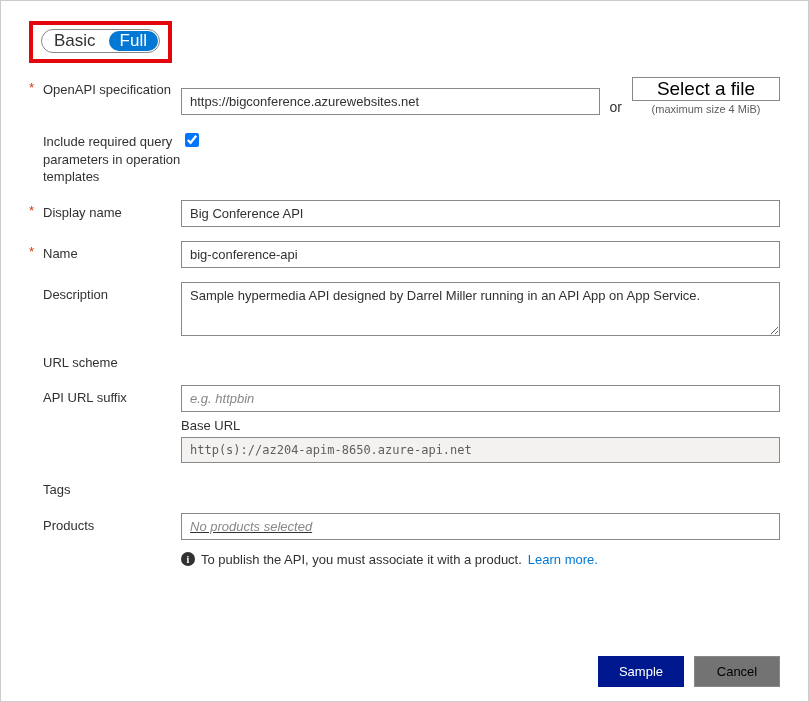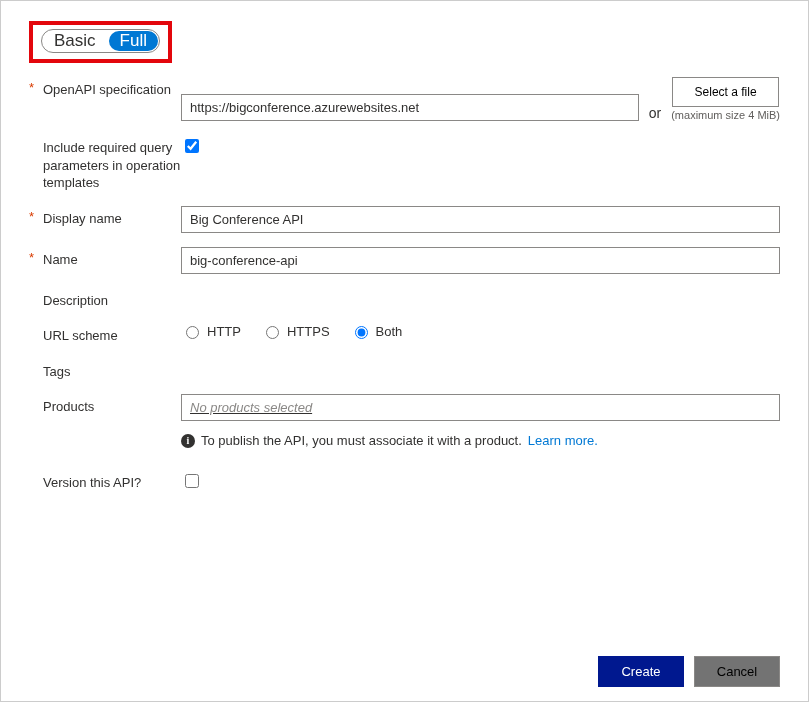--- a/index.html
+++ b/index.html
@@ -109,24 +109,24 @@
   .or-text { font-size: 14px; color: #323130; }
   .file-col {
     display: flex;
     flex-direction: column;
     align-items: center;
     gap: 2px;
   }
   .select-file-btn {
     border: 1px solid #8a8886;
     background: #fff;
-    padding: 7px 18px;
-    font-size: 12px;
-    cursor: pointer;
-    width: 107px;
+    padding: 0 18px;
+    font-size: 19px;
+    cursor: pointer;
+    width: 148px;
   }
   .maxsize { font-size: 11px; color: #605e5c; }
   .checkbox-wrap {
     display: flex;
     align-items: center;
     height: 22px;
   }
   input[type="checkbox"] {
     width: 14px;
     height: 14px;
@@ -269,47 +269,47 @@
       <input type="text" value="big-conference-api" style="">
     </div>
   </div>
 
   
   <div class="form-row">
     <div class="label-col">
       <span class="req-space"></span>
       <span class="label-text">Description</span>
     </div>
+    <div class="input-col">
+      <textarea style="">Sample hypermedia API designed by Darrel Miller running in an API App on App Service.</textarea>
+    </div>
   </div>
 
   
   <div class="form-row">
     <div class="label-col">
       <span class="req-space"></span>
       <span class="label-text">URL scheme</span>
     </div>
-    <div class="input-col">
-      <div class="radio-row">
-        <label class="radio-opt">
-          <input type="radio" name="scheme" style="">
-          <span>HTTP</span>
-        </label>
-        <label class="radio-opt">
-          <input type="radio" name="scheme" style="">
-          <span>HTTPS</span>
-        </label>
-        <label class="radio-opt">
-          <input type="radio" name="scheme" checked="" style="">
-          <span>Both</span>
-        </label>
+  </div>
+
+  
+  <div class="form-row">
+    <div class="label-col">
+      <span class="req-space"></span>
+      <span class="label-text">API URL suffix</span>
+    </div>
+    <div class="input-stack">
+      <input type="text" placeholder="e.g. httpbin" style="">
+      <div>
+        <div class="sub-label">Base URL</div>
+        <div class="readonly-field">http(s)://az204-apim-8650.azure-api.net</div>
       </div>
     </div>
   </div>
-
-  
 
   
   <div class="form-row">
     <div class="label-col">
       <span class="req-space"></span>
       <span class="label-text">Tags</span>
     </div>
   </div>
 
   
@@ -322,31 +322,20 @@
       <input type="text" class="products-placeholder" placeholder="No products selected" style="">
       <div class="info-row">
         <span class="info-icon">i</span>
         <span>To publish the API, you must associate it with a product.</span>
         <a class="learn-link">Learn more.</a>
       </div>
     </div>
   </div>
 
   
-  <div class="form-row" style="margin-top:22px;">
-    <div class="label-col">
-      <span class="req-space"></span>
-      <span class="label-text">Version this API?</span>
-    </div>
-    <div class="input-col">
-      <div class="checkbox-wrap">
-        <input type="checkbox" style="">
-      </div>
-    </div>
-  </div>
 
   
   <div class="footer-bar">
-    <button class="btn btn-primary">Create</button>
+    <button class="btn btn-primary">Sample</button>
     <button class="btn">Cancel</button>
   </div>
 
 </div>
 
 </body></html>

